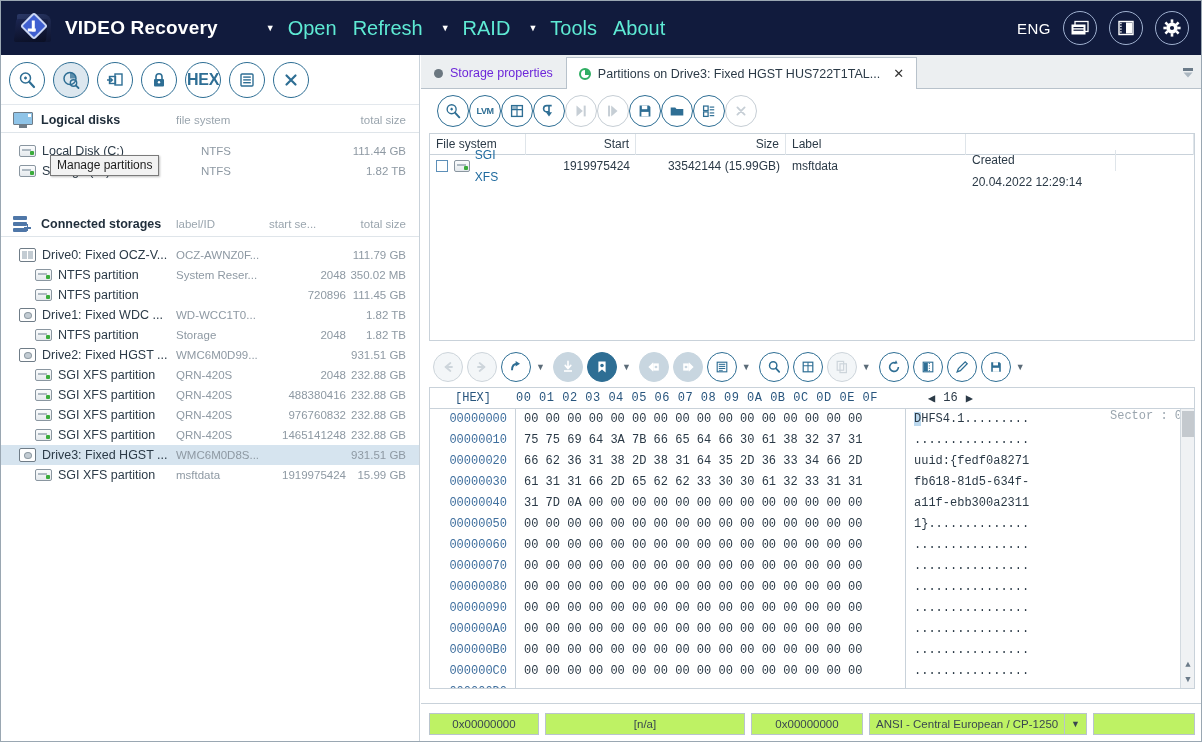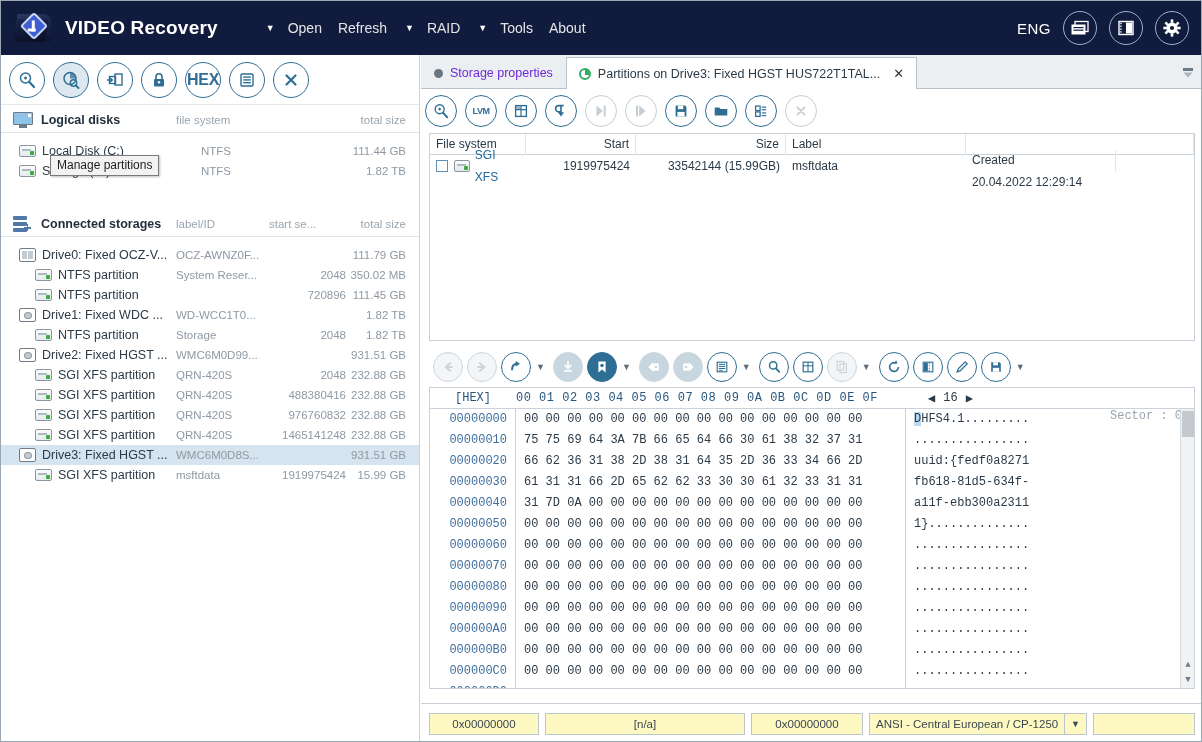--- a/index.html
+++ b/index.html
@@ -68,21 +68,21 @@
     color: #ffffff; font-size: 19px; font-weight: bold;
     letter-spacing: .2px; margin-left: 2px; white-space: nowrap;
   }
   .menu {
     display: flex; align-items: center; margin-left: 38px; gap: 0px;
   }
   .menu .caret {
     color: #ffffff; font-size: 9px; margin: 0 5px 0 10px; line-height: 1;
   }
   .menu .mi {
-    color: #e5e5e5; font-size: 14px; padding: 4px 8px; cursor: default;
+    color: #5eead4; font-size: 20px; padding: 4px 8px; cursor: default;
     white-space: nowrap;
   }
   .header-right {
     margin-left: auto; display: flex; align-items: center; gap: 12px;
     margin-right: 14px;
   }
   .lang { color: #ffffff; font-size: 15px; letter-spacing: .5px; }
   .hbtn {
     width: 34px; height: 34px; border-radius: 50%;
     border: 1px solid #9fb0cf; color: #ffffff;
@@ -237,22 +237,22 @@
     width: 4px; height: 6px; background: #2fae63;
     border-top-right-radius: 6px;
   }
   .tab .x { font-size: 13px; color: #333; margin-left: 6px; }
   .tab-menu {
     margin-left: auto; margin-right: 8px; margin-bottom: 6px;
     color: #6b7b89; font-size: 12px;
   }
 
   .pt-toolbar {
-    height: 44px; display: flex; align-items: center; gap: 8px;
-    padding-left: 4px;
+    height: 44px; display: flex; align-items: center; 
+    padding-left: 16px;
   }
   .tbtn {
     width: 32px; height: 32px; border-radius: 50%;
     border: 1.6px solid #2e6e94; color: #2e6e94; background: #fff;
     display: flex; align-items: center; justify-content: center;
   }
   .tbtn.disabled { border-color: #c6ced5; color: #c6ced5; }
 
   .ptable {
     margin: 0 8px; border: 1px solid #c9d2da; height: 208px;
@@ -337,21 +337,21 @@
   }
   .hex-scroll .ar.up { bottom: 15px; }
   .hex-scroll .ar.dn { bottom: 0px; }
 
   .statusbar {
     position: absolute; left: 0; bottom: 0; width: 782px; height: 40px;
     border-top: 1px solid #c9d2da; background: #ffffff;
     display: flex; align-items: center; gap: 6px; padding: 0 8px;
   }
   .sfield {
-    height: 22px; border: 1px solid #b9c4cd; background: #fef9c3;
+    height: 22px; border: 1px solid #b9c4cd; background: #bef264;
     display: flex; align-items: center; justify-content: center;
     font-size: 11.5px; color: #3a4650;
   }
   .f1 { width: 110px; }
   .f2 { width: 200px; }
   .f3 { width: 112px; }
   .f4 { width: 218px; justify-content: space-between; padding: 0 0 0 6px; }
   .f4 .cv {
     width: 22px; height: 20px; border-left: 1px solid #b9c4cd;
     display:flex; align-items:center; justify-content:center; font-size: 9px;

